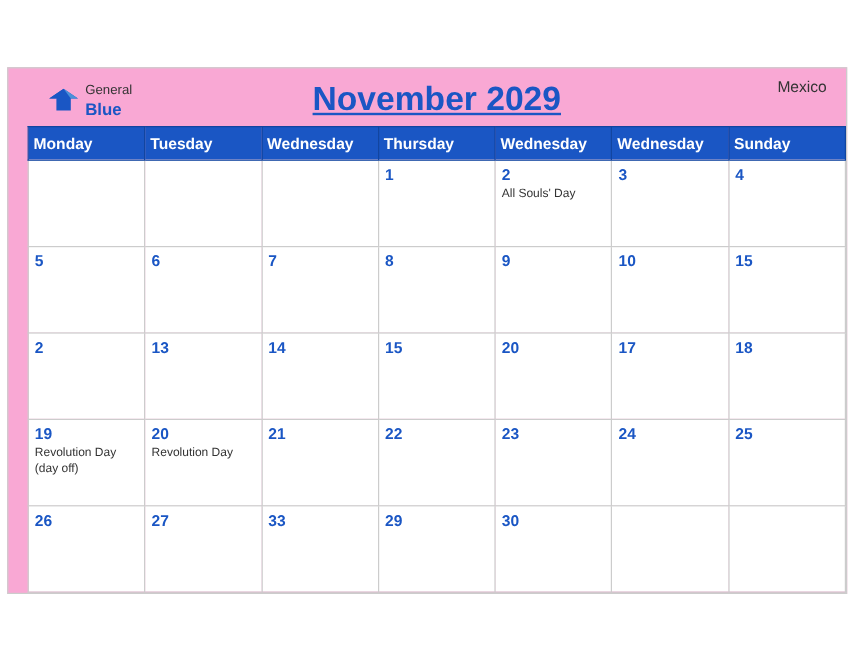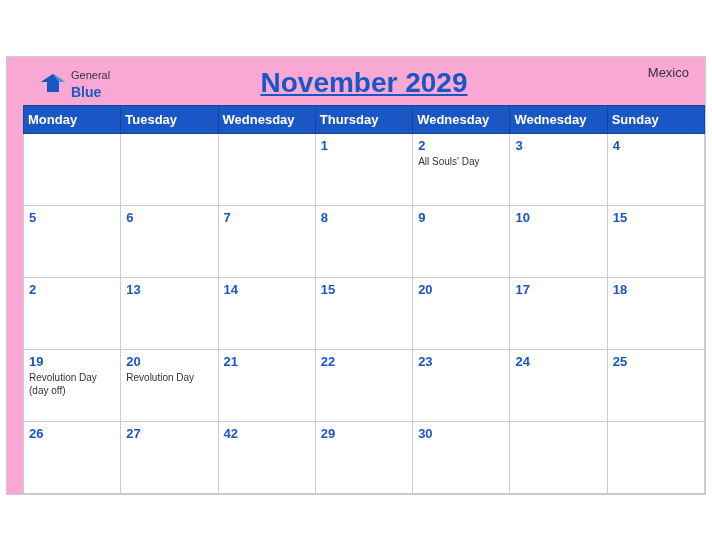--- a/index.html
+++ b/index.html
@@ -223,21 +223,21 @@
           </td>
         </tr>
         <tr>
           <td>
             <span class="date-num">26</span>
           </td>
           <td>
             <span class="date-num">27</span>
           </td>
           <td>
-            <span class="date-num">42</span>
+            <span class="date-num">33</span>
           </td>
           <td>
             <span class="date-num">29</span>
           </td>
           <td>
             <span class="date-num">30</span>
           </td>
           <td class="empty-cell"></td>
           <td class="empty-cell"></td>
         </tr>

